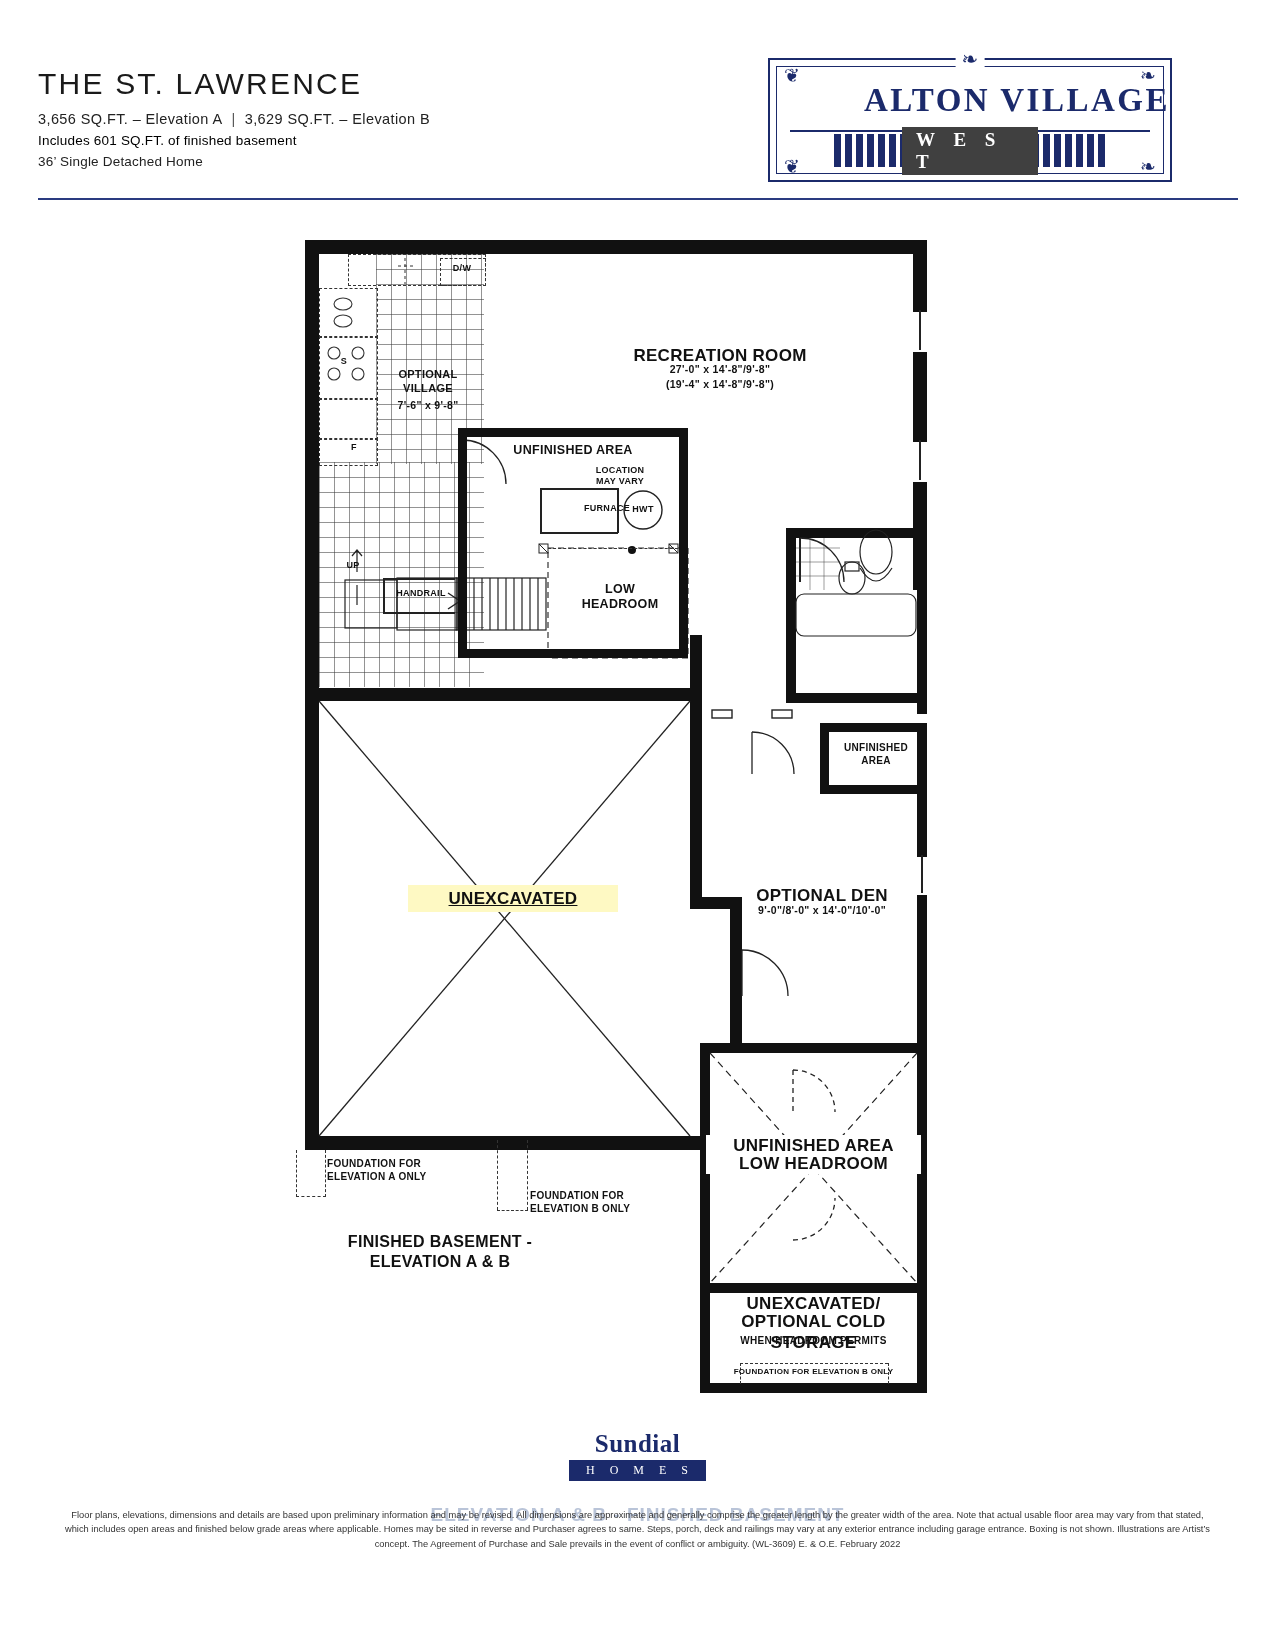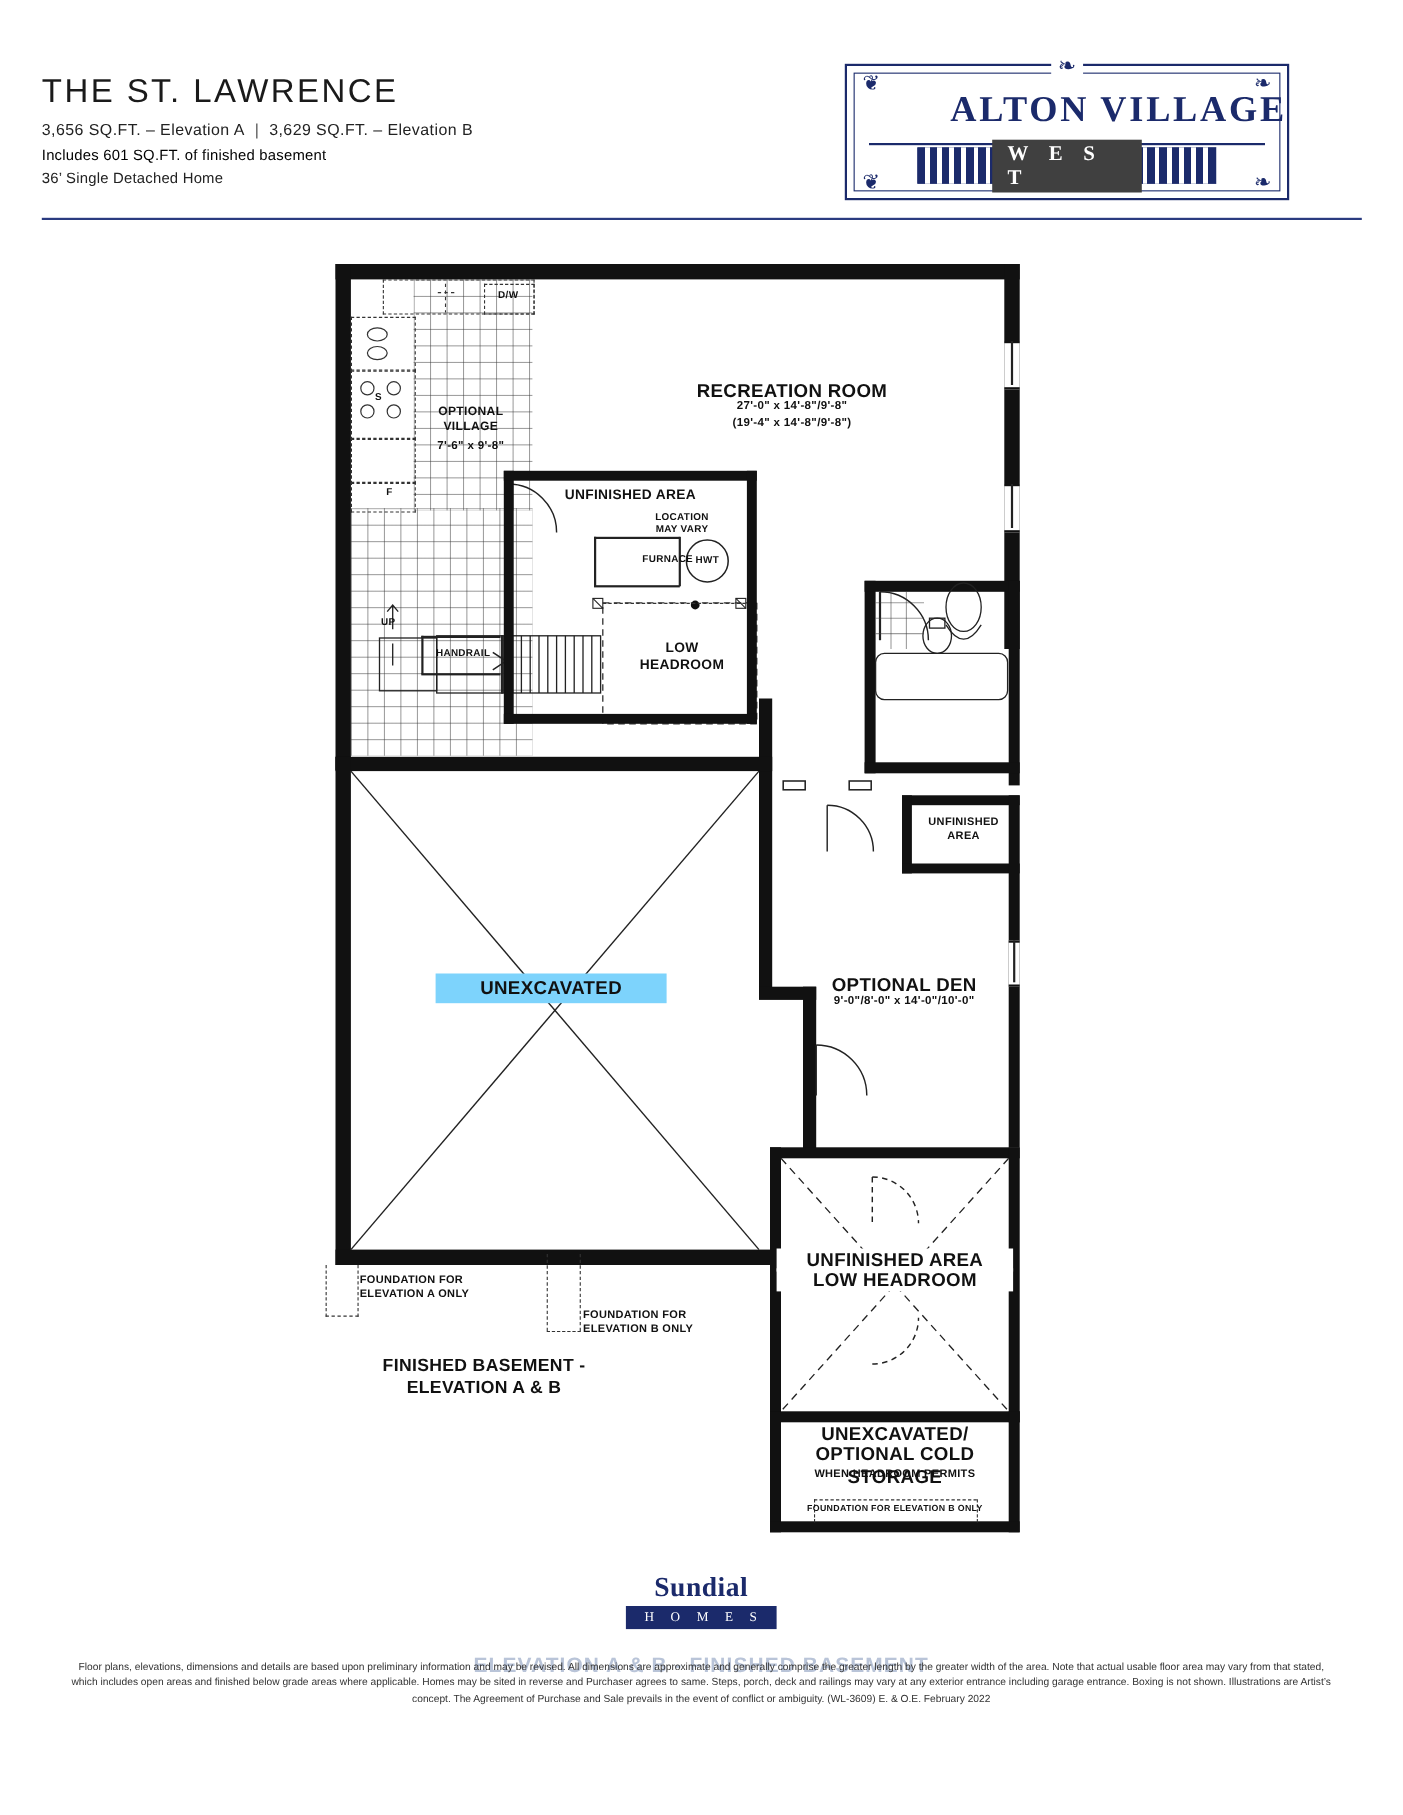--- a/index.html
+++ b/index.html
@@ -277,21 +277,21 @@
   <div class="lbl s9" style="left:565px;top:275px;width:110px;white-space:pre-line;">LOCATION
 MAY VARY</div>
   <div class="lbl s9" style="left:568px;top:313px;width:78px;">FURNACE</div>
   <div class="lbl s9" style="left:620px;top:314px;width:46px;">HWT</div>
   <div class="lbl s12" style="left:555px;top:392px;width:130px;white-space:pre-line;line-height:1.2;">LOW
 HEADROOM</div>
 
   <div class="lbl s9" style="left:383px;top:398px;width:76px;">HANDRAIL</div>
   <div class="lbl s9" style="left:342px;top:370px;width:22px;">UP</div>
 
-  <div class="lbl s13" style="left:396px;top:695px;width:210px;background:#7dd3fc;padding:3px 0;">UNEXCAVATED</div>
+  <div class="lbl s13" style="left:408px;top:695px;width:210px;background:#fef9c3;padding:3px 0;text-decoration:underline;">UNEXCAVATED</div>
 
   <div class="lbl s10" style="left:828px;top:552px;width:96px;white-space:pre-line;line-height:1.25;">UNFINISHED
 AREA</div>
 
   <div class="lbl s13" style="left:722px;top:695px;width:200px;">OPTIONAL DEN</div>
   <div class="lbl dim" style="left:712px;top:714px;width:220px;">9'-0"/8'-0" x 14'-0"/10'-0"</div>
 
   <div class="lbl s13" style="left:706px;top:945px;width:215px;background:#fff;">UNFINISHED AREA</div>
   <div class="lbl s13" style="left:706px;top:963px;width:215px;background:#fff;">LOW HEADROOM</div>
 

